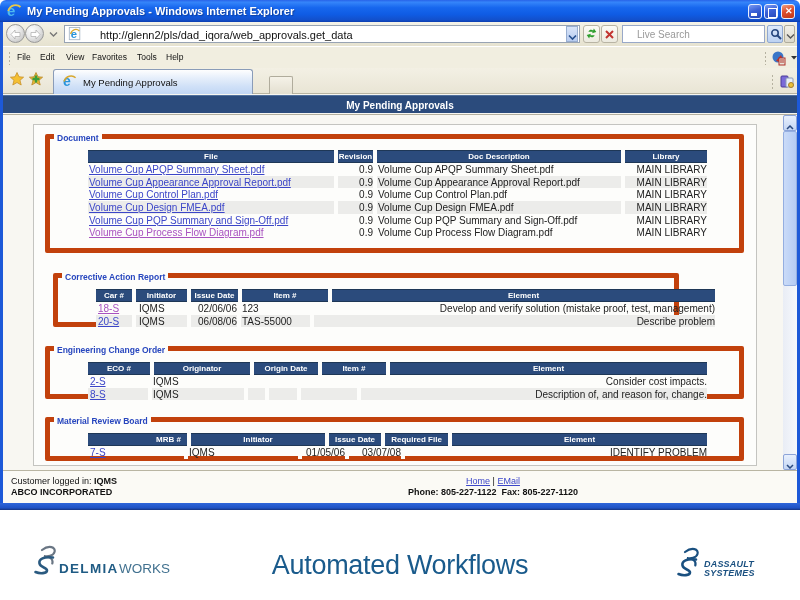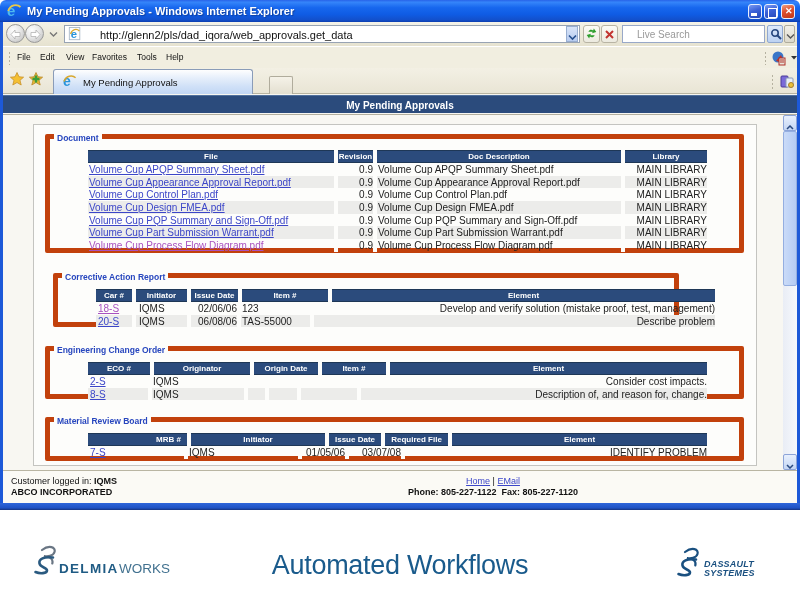--- a/index.html
+++ b/index.html
@@ -237,26 +237,20 @@
                 <td class="r">0.9</td>
                 <td class="dd">Volume Cup Design FMEA.pdf</td>
                 <td class="lib">MAIN LIBRARY</td>
               </tr>
           <tr>
                 <td><a class="lk" href="#">Volume Cup PQP Summary and Sign-Off.pdf</a></td>
                 <td class="r">0.9</td>
                 <td class="dd">Volume Cup PQP Summary and Sign-Off.pdf</td>
                 <td class="lib">MAIN LIBRARY</td>
               </tr>
-          <tr class="g">
-                <td><a class="lk" href="#">Volume Cup Part Submission Warrant.pdf</a></td>
-                <td class="r">0.9</td>
-                <td class="dd">Volume Cup Part Submission Warrant.pdf</td>
-                <td class="lib">MAIN LIBRARY</td>
-              </tr>
           <tr>
                 <td><a class="vi" href="#">Volume Cup Process Flow Diagram.pdf</a></td>
                 <td class="r">0.9</td>
                 <td class="dd">Volume Cup Process Flow Diagram.pdf</td>
                 <td class="lib">MAIN LIBRARY</td>
               </tr>
         </tbody>
           </table>
       </div>
 

